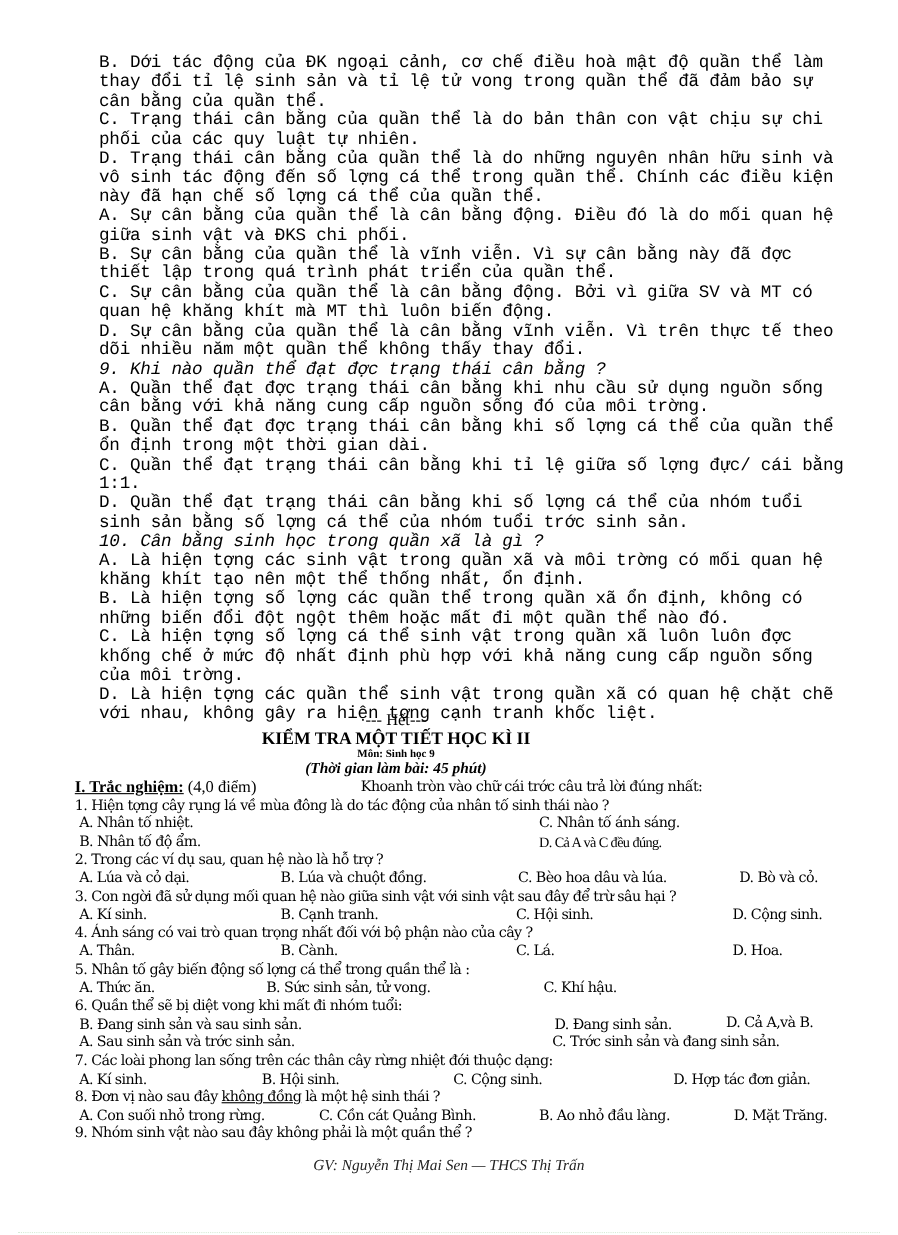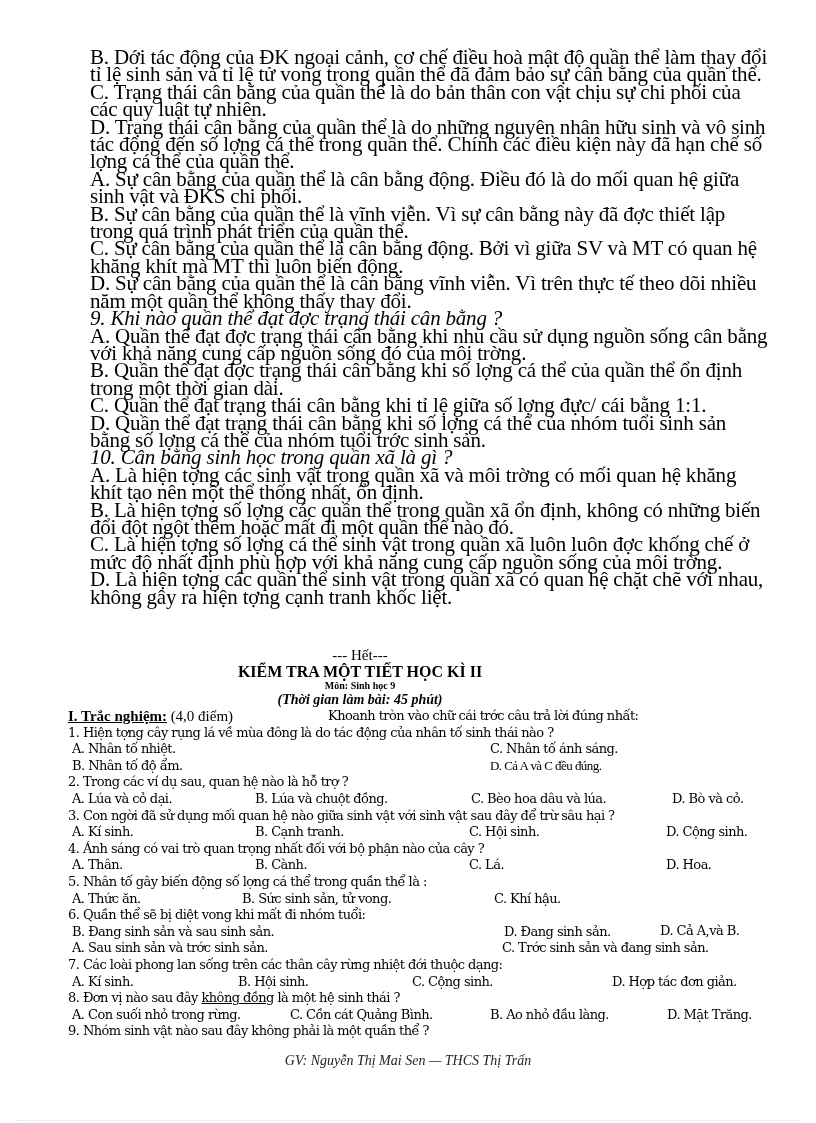--- a/index.html
+++ b/index.html
@@ -1,19 +1,19 @@
 <!DOCTYPE html>
 <html><head>
 <meta charset="utf-8">
 <style>
   html, body { margin: 0; padding: 0; background: #ffffff; }
   body { width: 816px; height: 1123px; position: relative; overflow: hidden; color: #000; }
   .page { position: absolute; left: 0; top: 0; width: 816px; height: 1123px; }
   .upper { position: absolute; left: 90px; top: 49px; width: 680px;
-           font-family: Liberation Serif, serif; font-size: 21px; line-height: 17.4px;
+           font-family: Liberation Mono, monospace; font-size: 16px; line-height: 17.4px;
            letter-spacing: -0.2px; }
   .upper p { margin: 0; }
   .q-italic { font-style: italic; }
   .center-block { position: absolute; left: 0; width: 720px; text-align: center;
                   font-family: "Liberation Serif", serif; }
   .het { top: 647px; font-size: 15px; line-height: 16px; }
   .title { top: 663px; font-size: 16px; font-weight: bold; line-height: 17px; }
   .subject { top: 679px; font-size: 10px; font-weight: bold; line-height: 14px; }
   .time { top: 692px; font-size: 14px; font-weight: bold; font-style: italic; line-height: 15px; }
   .lower { position: absolute; left: 68px; top: 708px; width: 710px;

